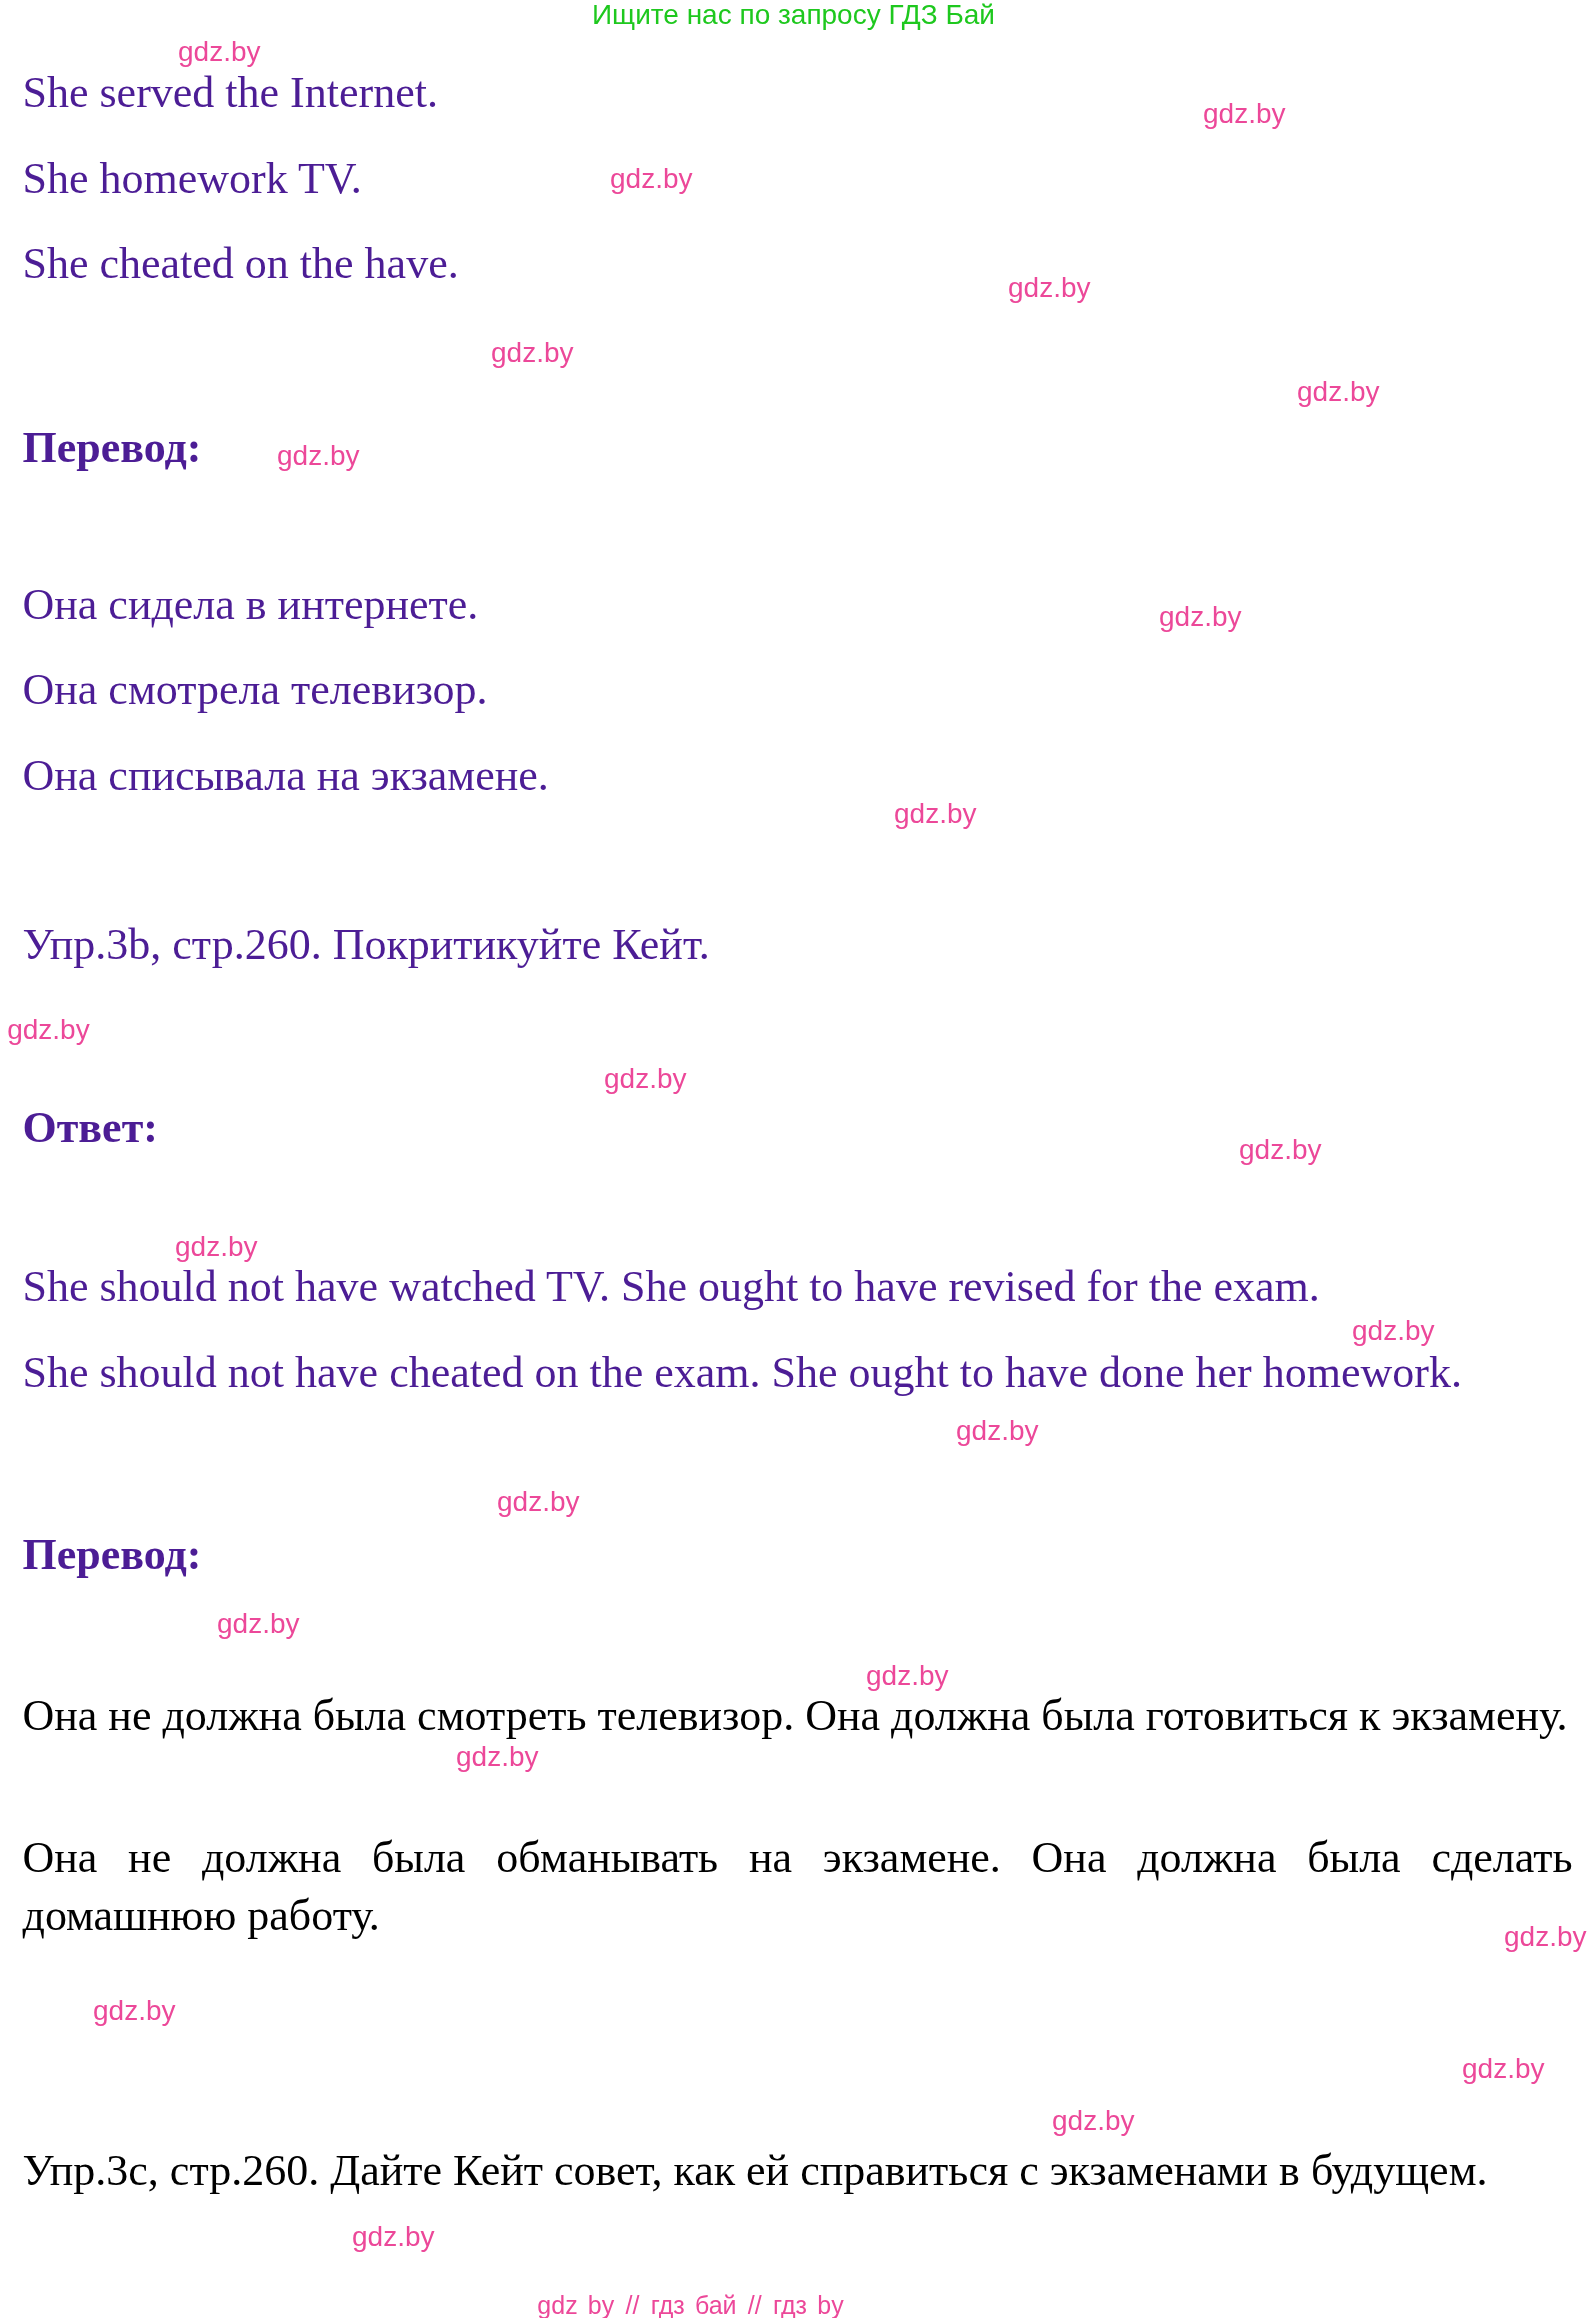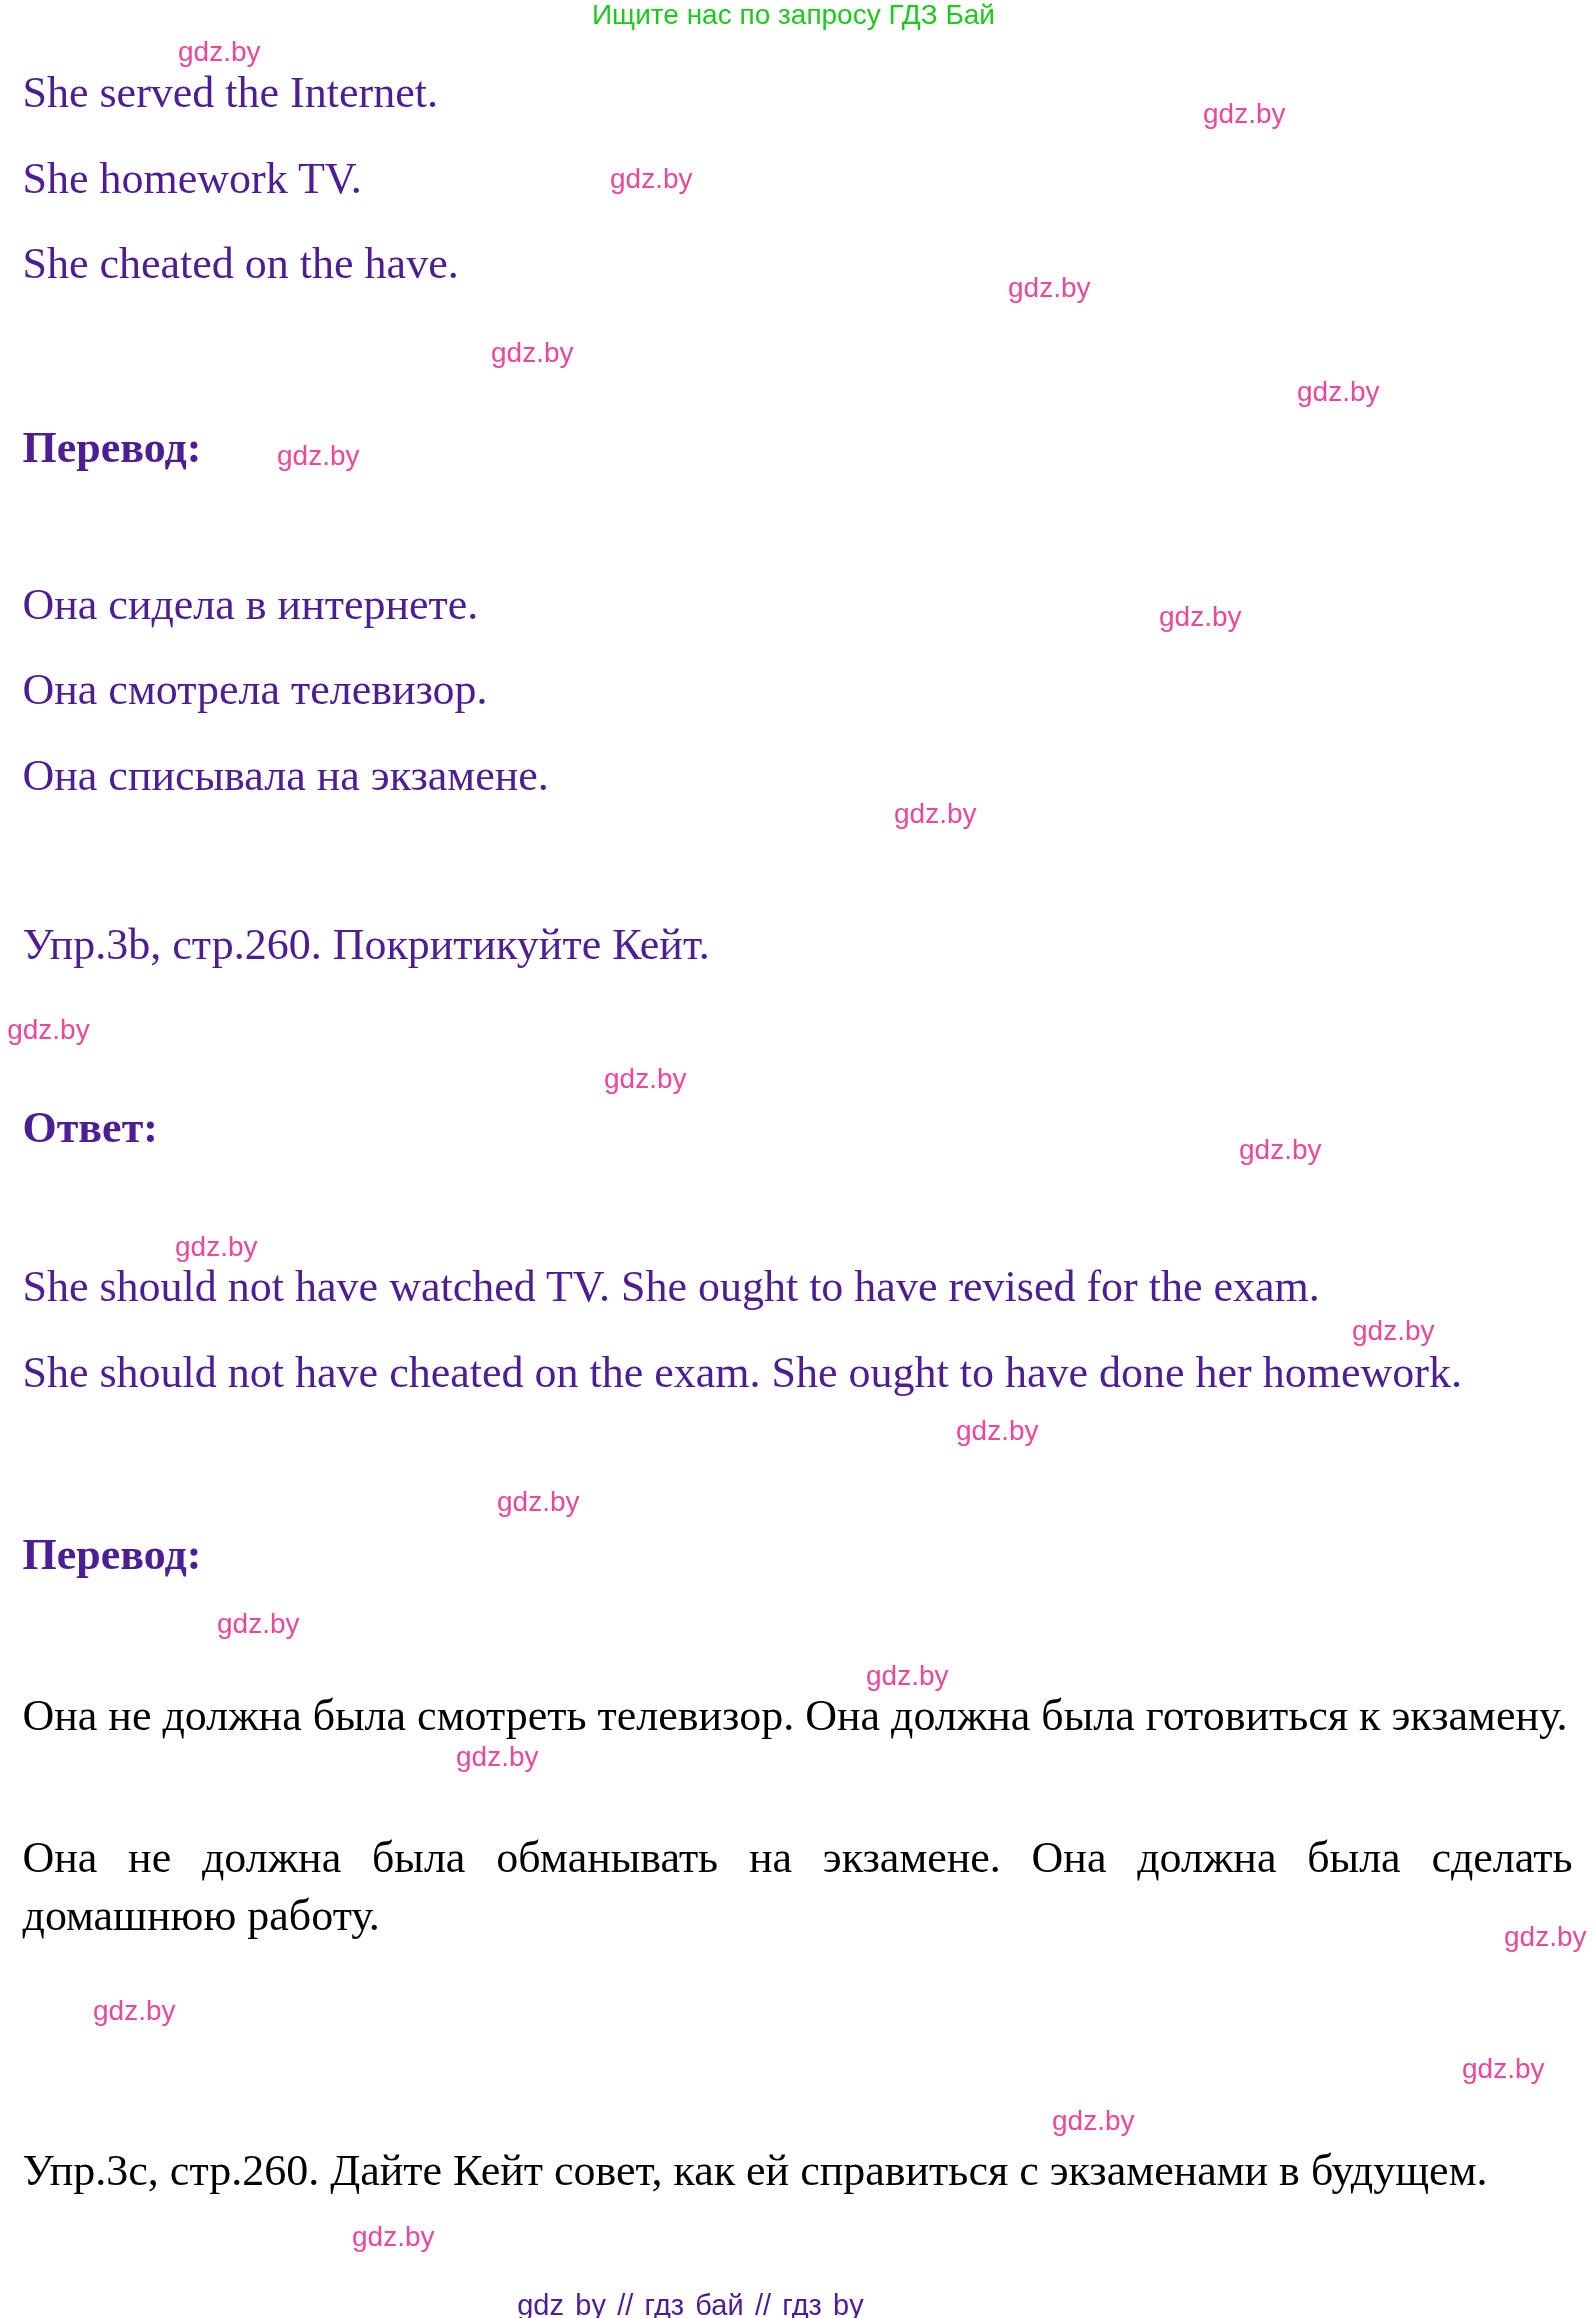--- a/index.html
+++ b/index.html
@@ -4,22 +4,22 @@
 <style>
   html, body { margin: 0; padding: 0; background: #ffffff; }
   body { width: 1595px; height: 2319px; position: relative; overflow: hidden; }
   .hdr {
     position: absolute; left: 4px; width: 1511px; top: 0; height: 32px;
     text-align: center; color: #1ec81e;
     font-family: "Liberation Sans", sans-serif; font-size: 28px; line-height: 30.5px; margin-left: 34px;
   }
   .ftr {
     position: absolute; left: 0; width: 1381px; top: 2292px; height: 27px;
-    text-align: center; color: #4c1d95;
-    font-family: "Liberation Sans", sans-serif; font-size: 29px; line-height: 27px;
+    text-align: center; color: #ec4899;
+    font-family: "Liberation Sans", sans-serif; font-size: 25px; line-height: 27px;
     word-spacing: 3.2px;
   }
   .ftr .sep { margin: 0 11.3px; }
   .line {
     position: absolute; left: 22.5px;
     font-family: "Liberation Serif", serif; font-size: 44px; line-height: 50px;
     color: #4c1d95; white-space: nowrap;
   }
   .line.bold { font-weight: bold; margin-top: 12px; }
   .just {

